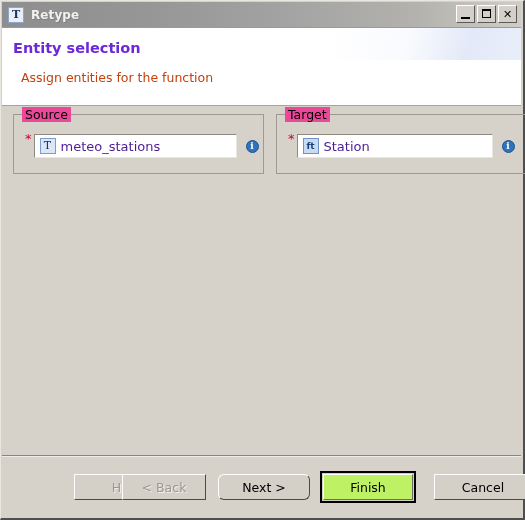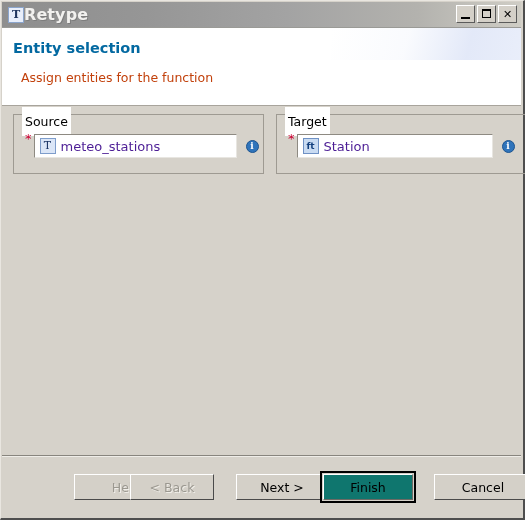--- a/index.html
+++ b/index.html
@@ -46,22 +46,22 @@
     border: 1px solid #8ba5cc;
     box-sizing: border-box;
     color: #21365e;
     font-family: "DejaVu Serif", serif;
     font-size: 11px;
     font-weight: bold;
     line-height: 14px;
     text-align: center;
   }
   .title-text {
-    margin-left: 0;
-    font-size: 16px;
+    margin-left: 7px;
+    font-size: 12px;
     font-weight: bold;
     color: #f2f1ef;
     text-shadow: 1px 1px 0 #7d7d7d;
     letter-spacing: 0.1px;
   }
   #win-controls {
     position: absolute;
     right: 4px;
     top: 3px;
     display: flex;
@@ -115,21 +115,21 @@
     right: 0; top: 0;
     width: 190px;
     height: 32px;
     background: linear-gradient(105deg, rgba(255,255,255,0) 0%, rgba(233,238,250,0.25) 40%, rgba(222,229,247,0.85) 72%, rgba(232,237,250,0.95) 100%);
   }
   #header-title {
     position: absolute;
     left: 11px; top: 12px;
     font-size: 14.5px;
     font-weight: bold;
-    color: #0369a1;
+    color: #6d28d9;
   }
   #header-sub {
     position: absolute;
     left: 19px; top: 42px;
     font-size: 12.5px;
     color: #c2410c;
   }
 
   
   #content {
@@ -148,22 +148,22 @@
     border-top-color: #9e9a92;
     box-sizing: border-box;
   }
   .groupbox.src { left: 11px; width: 251px; }
   .groupbox.tgt { left: 266px; width: 289px; margin-left: 8px; }
 
   .group-legend {
     position: absolute;
     top: -8px;
     left: 8px;
-    padding: 7px 3px;
-    background: #ffffff;
+    padding: 0 3px;
+    background: #ec4899;
     font-size: 12.5px;
     color: #000;
   }
   .group-inner {
     position: absolute;
     left: 0; top: 0; right: 0; bottom: 0;
     display: flex;
     align-items: center;
   }
   .req-star {
@@ -277,21 +277,21 @@
   .btn.default {
     top: 12px;
     height: 32px;
     border: 2px solid #000000;
     padding: 1px;
     background: #d4d0c8;
   }
   .btn.default .inner {
     width: 100%;
     height: 100%;
-    background: #0f766e;
+    background: #bef264;
     border: 1px solid #ffffff;
     border-right-color: #6d6a64;
     border-bottom-color: #6d6a64;
     box-sizing: border-box;
     display: flex;
     align-items: center;
     justify-content: center;
   }
 </style>
 </head>
@@ -347,21 +347,21 @@
         <span class="info-icon">i</span>
       </div>
     </div>
 
   </div>
 
   <div id="sep"></div>
 
   <div id="buttonbar">
     <div class="btn disabled" style="left:32px;width:104px;margin-left:40px;">Help</div>
-    <div class="btn disabled" style="left:128px;width:84px;">&lt; Back</div>
-    <div class="btn" style="left:234px;width:92px;">Next &gt;</div>
+    <div class="btn disabled" style="left:120px;width:84px;">&lt; Back</div>
+    <div class="btn" style="left:216px;width:92px;border-radius:6px;">Next &gt;</div>
     <div class="btn default" style="left:318px;width:96px;">
       <span class="inner">Finish</span>
     </div>
     <div class="btn" style="left:432px;width:98px;">Cancel</div>
   </div>
 
 </div>
 
 </body></html>

